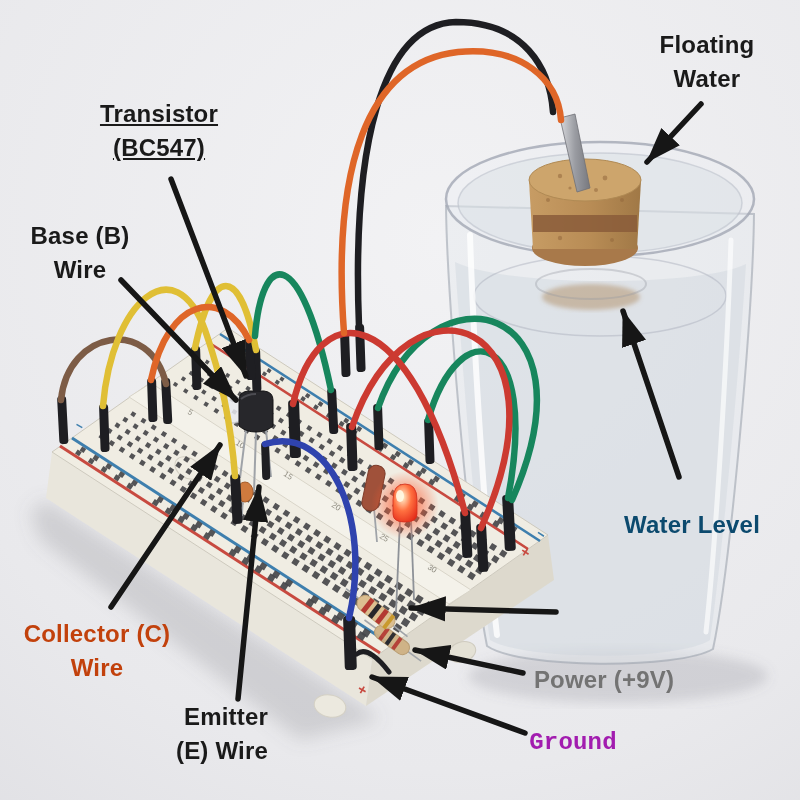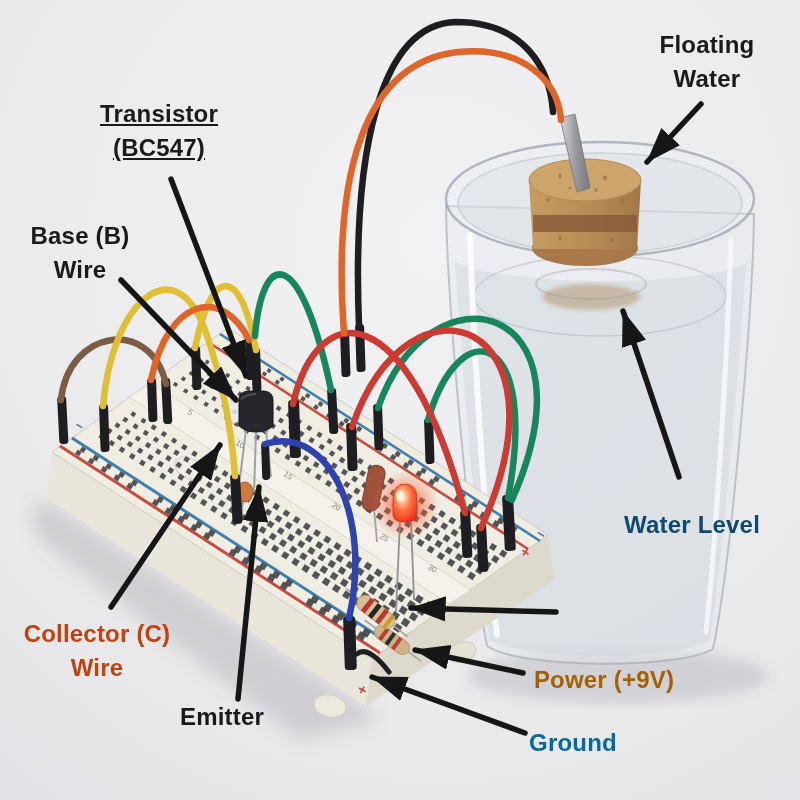--- a/index.html
+++ b/index.html
@@ -251,23 +251,24 @@
 <div class="lbl" style="left: 80px; top: 219px; color: rgb(26, 26, 26);">
   <span>Base (B)</span>
   <span>Wire</span>
 </div>
 <div class="lbl" style="left: 97px; top: 617px; color: #c2410c;">
   <span>Collector (C)</span>
   <span>Wire</span>
 </div>
 <div class="lbl" style="left: 222px; top: 700px; color: rgb(26, 26, 26); text-align: right;">
   <span>Emitter</span>
+  <span>(E) Wire</span>
 </div>
 <div class="lbl" style="left: 692px; top: 472px; color: #0c4a6e; margin-top: 36px;">
   <span>Water Level</span>
 </div>
-<div class="lbl" style="left: 604px; top: 663px; color: #a16207;">
+<div class="lbl" style="left: 604px; top: 663px; color: #737373;">
   <span>Power (+9V)</span>
 </div>
-<div class="lbl" style="left: 573px; top: 726px; color: #0369a1;">
+<div class="lbl" style="left: 573px; top: 726px; color: #a21caf; font-family: Liberation Mono, monospace;">
   <span>Ground</span>
 </div>
 </div>
 
 </body></html>

